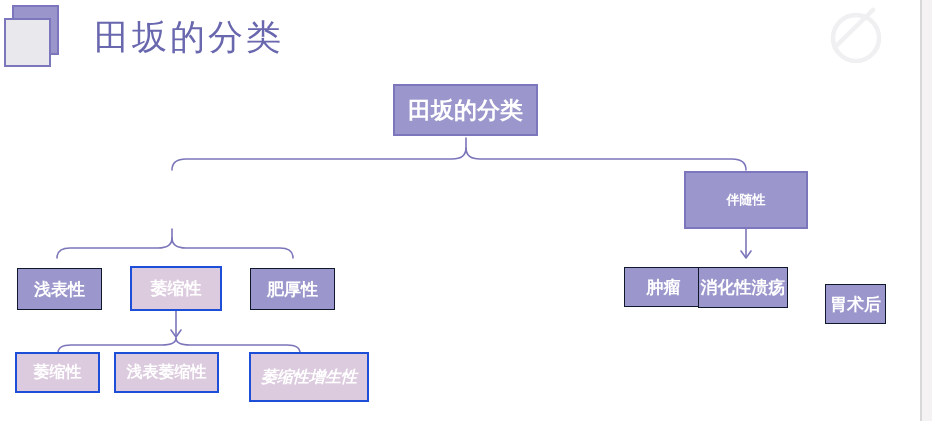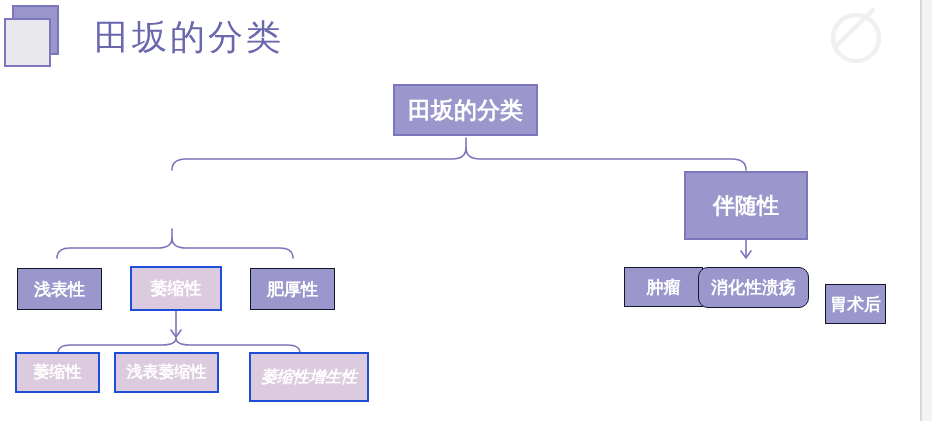--- a/index.html
+++ b/index.html
@@ -20,29 +20,29 @@
   .connectors path{fill:none;stroke:#7b76ba;stroke-width:1.6;stroke-linecap:round;stroke-linejoin:round;}
   
   .node{position:absolute;display:flex;align-items:center;justify-content:center;
         box-sizing:border-box;color:#ffffff;font-weight:600;text-align:center;
         background:#9b97cc;}
   .node.bordered{border:2px solid #7c77bd;}
   .node.small{border:1px solid #0f172a;font-size:17px;}
   .node.pink{background:#dccade;border:2px solid #1d4ed8;}
   .n-root {left:393px;top:84px;width:145px;height:52px;font-size:23px;}
   .n-primary {left:100px;top:171px;width:145px;height:58px;font-size:18px;}
-  .n-accomp {left:684px;top:171px;width:124px;height:69px;font-size:22px;}
+  .n-accomp {left:684px;top:171px;width:124px;height:58px;font-size:13px;}
   .n-superf {left:17px; top:268px;width:85px; height:42px;}
   .n-atroph {left:130px;top:266px;width:92px; height:45px;font-size:17px;}
   .n-hyper  {left:250px;top:268px;width:85px; height:42px;text-align:right;}
   .n-atroph2{left:15px; top:352px;width:85px; height:41px;font-size:16px;}
   .n-supatr {left:114px;top:352px;width:105px;height:41px;font-size:16px;}
   .n-atrhyp {left:249px;top:352px;width:120px;height:50px;font-size:16px;font-style:italic;}
   .n-tumor  {left:624px;top:267px;width:79px; height:40px;}
-  .n-ulcer  {left:698px;top:267px;width:111px;height:41px;border-radius:10px;}
+  .n-ulcer  {left:698px;top:267px;width:90px;height:41px;}
   .n-postop {left:825px;top:267px;width:61px; height:40px;margin-top:17px;}
   
   .edge-divider{position:absolute;left:920px;top:0;width:2px;height:421px;background:#d8d8d8;}
   .edge-strip{position:absolute;left:922px;top:0;width:10px;height:421px;background:#f4f2f3;}
 </style>
 </head>
 <body>
 
 <div class="slide">
 

